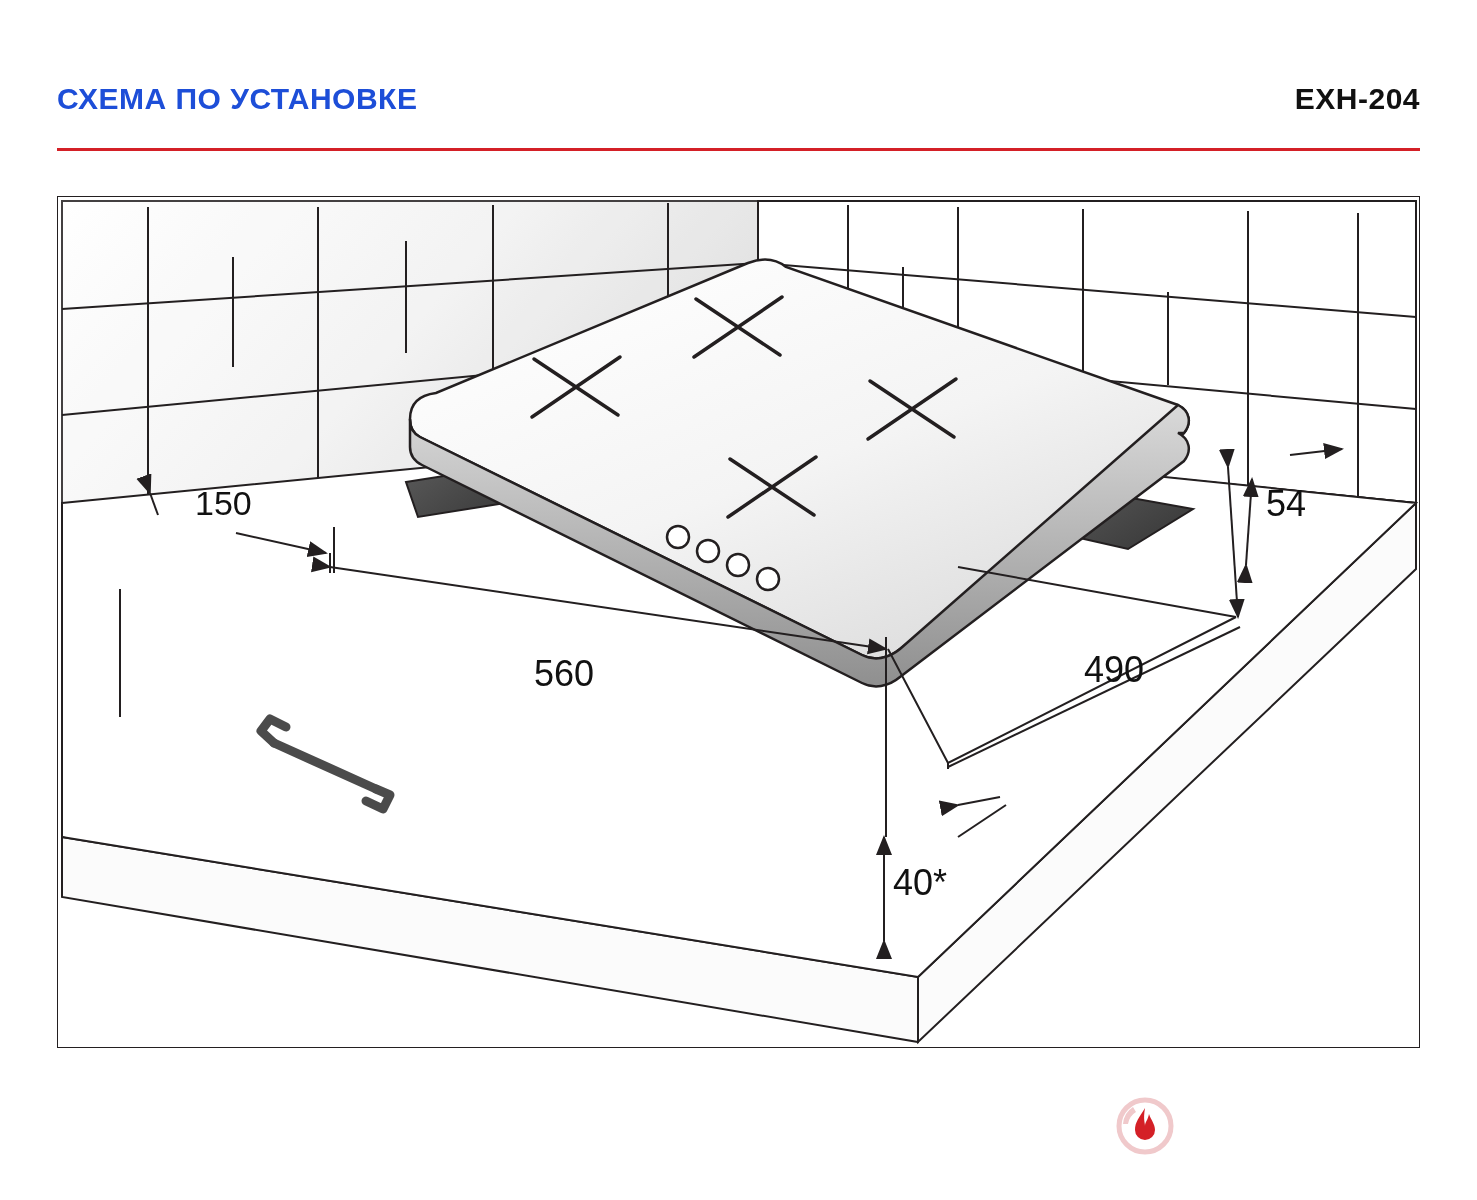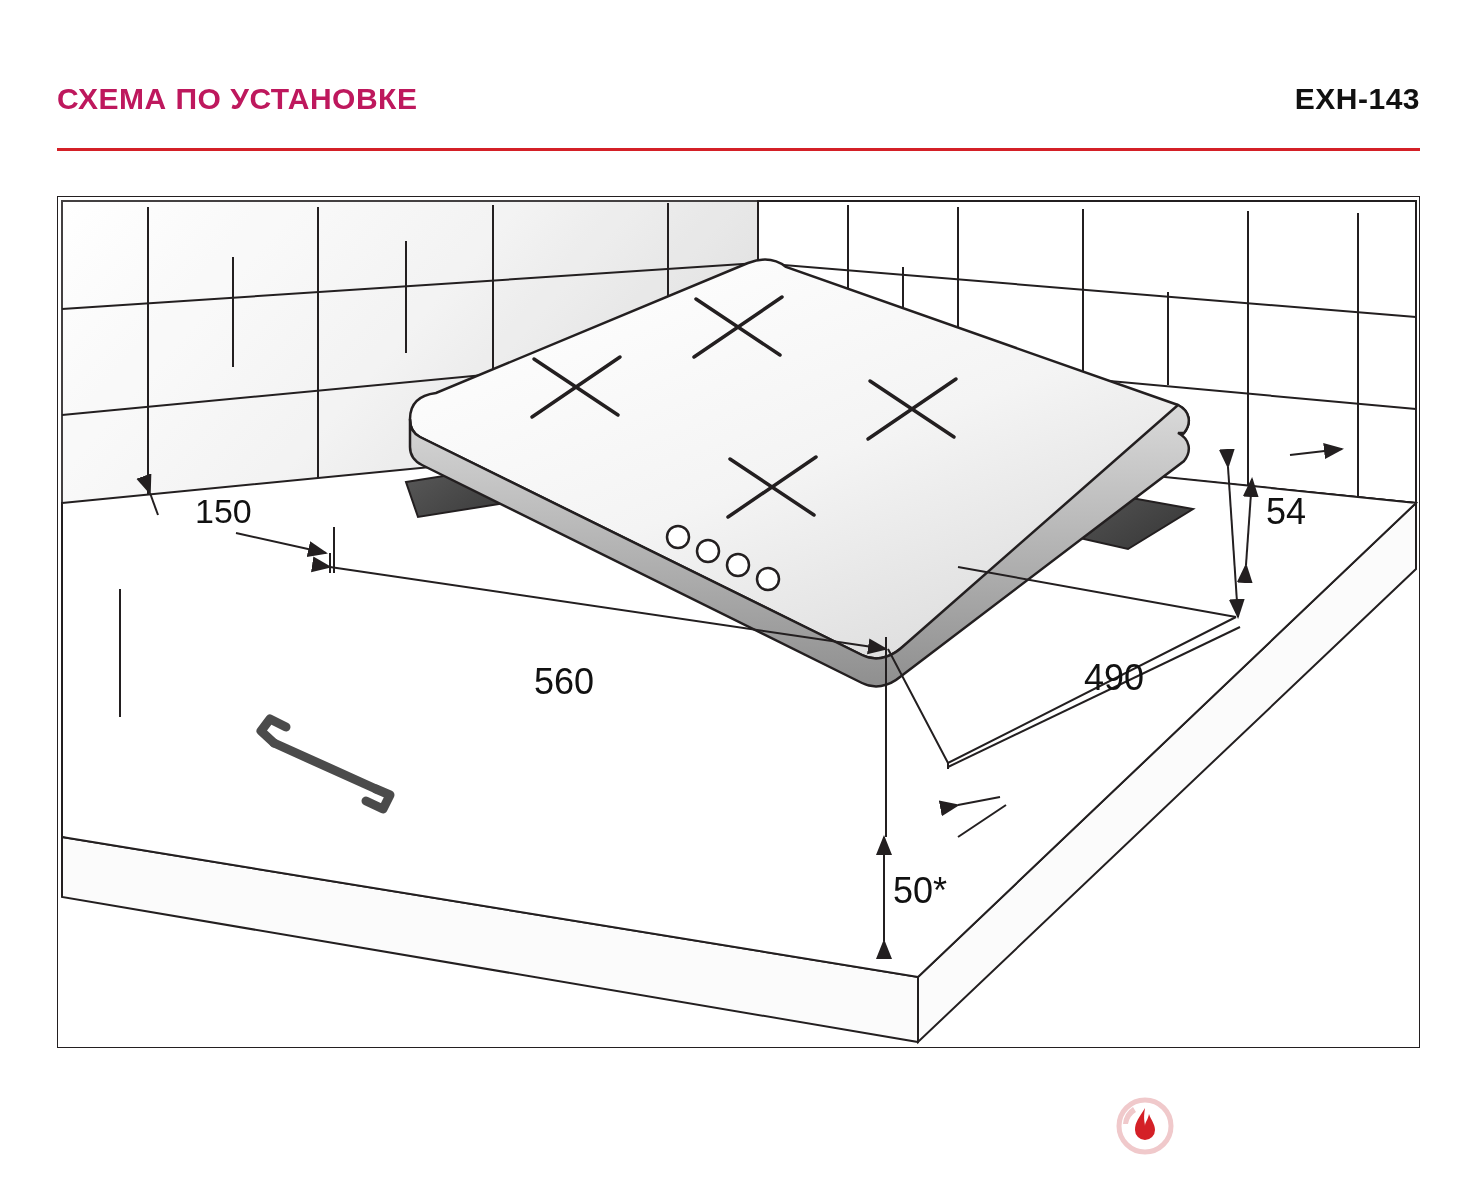--- a/index.html
+++ b/index.html
@@ -19,21 +19,21 @@
     overflow: hidden;
   }
   
   #header-title {
     position: absolute;
     left: 57px;
     top: 82px;
     font-size: 30px;
     font-weight: bold;
     letter-spacing: 0.5px;
-    color: #be185d;
+    color: #1d4ed8;
     white-space: nowrap;
   }
   #header-model {
     position: absolute;
     right: 57px;
     top: 82px;
     font-size: 30px;
     font-weight: bold;
     letter-spacing: 0.5px;
     color: #111111;
@@ -66,21 +66,20 @@
     width: 1363px;
     height: 852px;
   }
   
   .dim-label {
     position: absolute;
     font-family: "Liberation Sans", sans-serif;
     font-size: 34px;
     color: #111111;
     white-space: nowrap;
-    margin-top: 8px;
   }
   .dim-150 { left: 137px; top: 287px; }
   .dim-560 { left: 476px; top: 456px; font-size: 36px; }
   .dim-490 { left: 1026px; top: 452px; font-size: 36px; text-align: right; }
   .dim-75  { left: 1208px; top: 286px; font-size: 36px; }
   .dim-50  { left: 835px; top: 665px; font-size: 36px; }
   
   #logo {
     position: absolute;
     right: 62px;
@@ -100,21 +99,21 @@
     color: #e8e3e3;
     -webkit-text-stroke: 2px #c9c4c4;
   }
 </style>
 </head>
 <body>
 
 <div id="page">
 
   <div id="header-title">СХЕМА ПО УСТАНОВКЕ</div>
-  <div id="header-model">EXH-143</div>
+  <div id="header-model">EXH-204</div>
   <div id="header-rule"></div>
 
   <div id="frame">
 
     <svg id="drawing" viewBox="0 0 1363 852" aria-hidden="true">
       <defs>
         <linearGradient id="gradTile" x1="0" y1="0" x2="1" y2="0.4">
           <stop offset="0" stop-color="#ffffff"></stop>
           <stop offset="0.55" stop-color="#f2f2f2"></stop>
           <stop offset="1" stop-color="#dcdcdc"></stop>
@@ -262,21 +261,21 @@
       <g stroke="#231f20" stroke-width="2" fill="none">
         <path d="M268 352 L820 452 L890 568 L348 460 Z" opacity="0"></path>
         <path d="M830 452 L890 566 L1178 420"></path>
       </g>
     </svg>
 
     <div class="dim-label dim-150">150</div>
     <div class="dim-label dim-560">560</div>
     <div class="dim-label dim-490">490</div>
     <div class="dim-label dim-75">54</div>
-    <div class="dim-label dim-50">50*</div>
+    <div class="dim-label dim-50">40*</div>
 
   </div>
 
   <div id="logo">
     <svg width="60" height="60" viewBox="0 0 60 60" style="position:absolute;left:0;top:4px;">
       <circle cx="30" cy="30" r="26" fill="none" stroke="#f0c9cb" stroke-width="5"></circle>
       <path d="M30 12 C24 22 20 26 20 34 a10 10 0 0 0 20 0 c0-6-4-10-6-16 -1 6-4 8-4 12 0-4-2-6 0-18 Z" fill="#d42027"></path>
       <path d="M8 28 a22 22 0 0 1 10 -17 l3 5 a17 17 0 0 0 -8 12 Z" fill="#f0c9cb"></path>
     </svg>
   </div>

